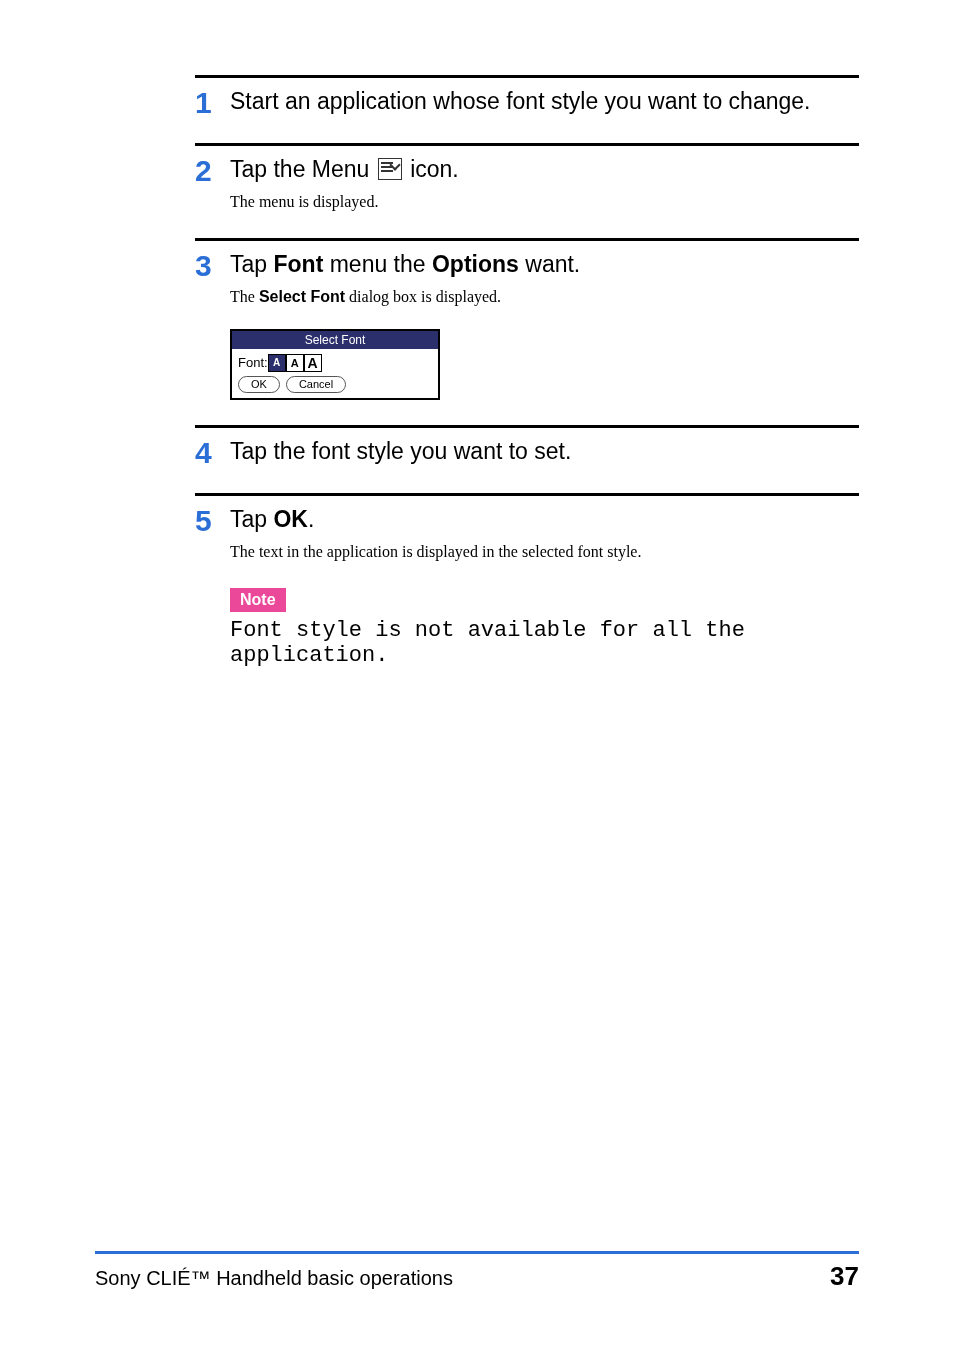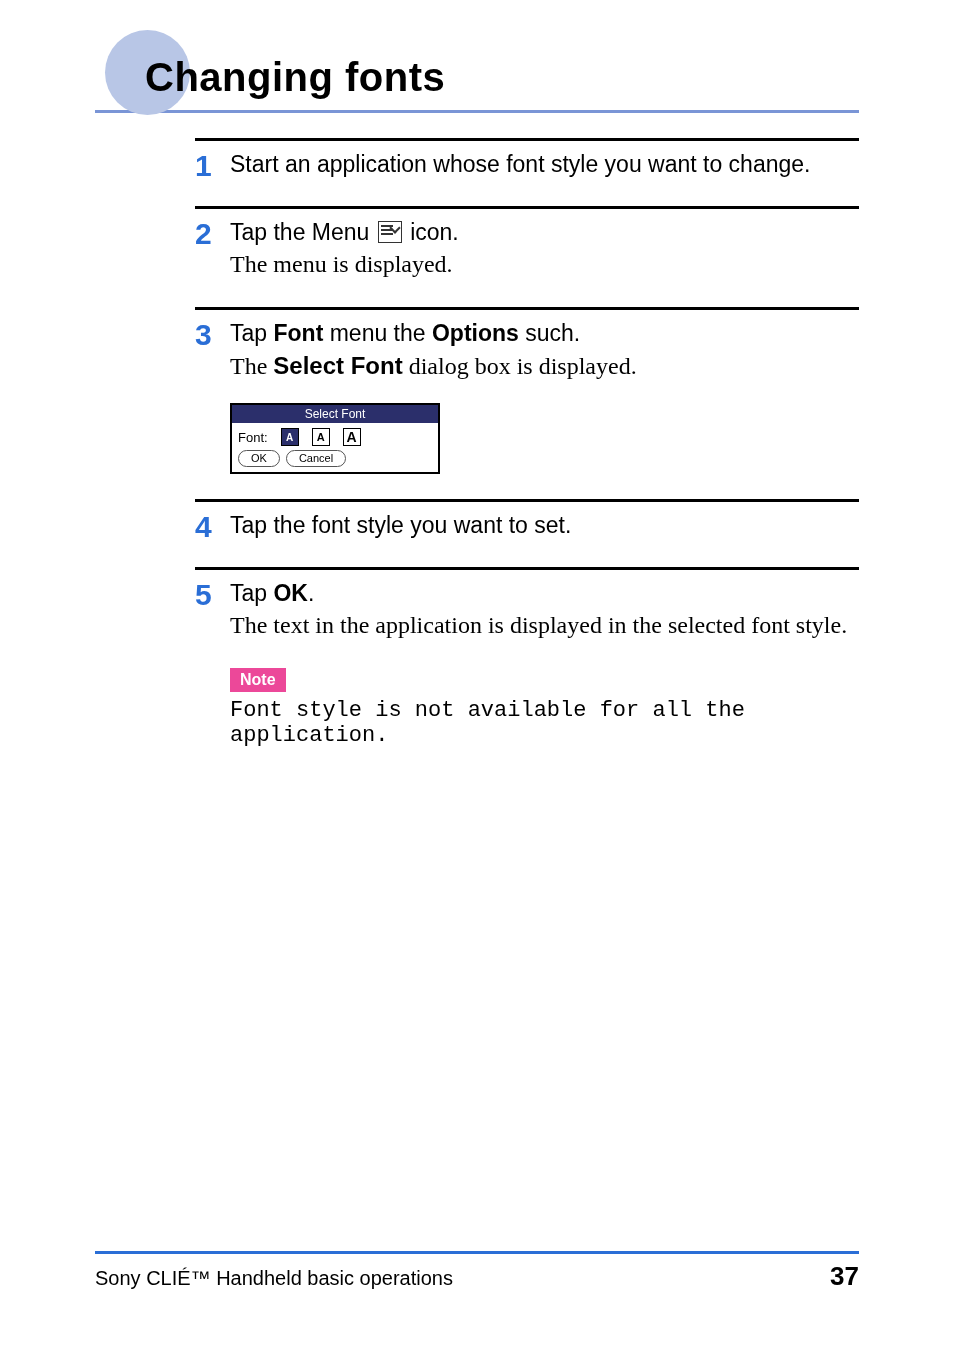--- a/index.html
+++ b/index.html
@@ -11,31 +11,31 @@
   .page-title { position: relative; font-family: Arial, Helvetica, sans-serif; font-weight: 900; font-size: 40px; letter-spacing: 0.5px; padding-left: 50px; padding-top: 5px; }
   .title-rule { height: 3px; background: #7a95d6; margin-top: 10px; }
 
   .intro { font-size: 23px; line-height: 1.4; margin: 35px 0 35px 100px; width: 650px; font-family: "Times New Roman", serif; }
 
   .step-rule { height: 3px; background: #000; margin-left: 100px; margin-top: 25px; }
   .step { display: flex; margin-left: 100px; margin-top: 8px; }
   .step-num { width: 35px; flex: 0 0 35px; color: #2a6ed6; font-family: Arial, Helvetica, sans-serif; font-weight: 900; font-size: 30px; line-height: 1; padding-top: 2px; }
   .step-body { flex: 1; }
   .step-head { font-family: Arial, Helvetica, sans-serif; font-size: 23px; line-height: 1.35; }
-  .step-sub { font-family: "Times New Roman", serif; font-size: 24px; line-height: 1.4; }
+  .step-sub { font-family: "Times New Roman", serif; font-size: 16px; margin-top: 6px; line-height: 1.4; }
   .arialbold { font-family: Liberation Sans, sans-serif; font-weight: 900; }
 
   .menu-icon { display: inline-block; vertical-align: -3px; width: 24px; height: 22px; border: 1px solid #333; position: relative; margin: 0 2px; background: #fff; }
   .menu-icon::before { content: ""; position: absolute; left: 2px; top: 3px; width: 12px; height: 2px; background: #333; box-shadow: 0 4px 0 #333, 0 8px 0 #333; }
   .menu-icon::after { content: ""; position: absolute; right: 2px; top: 2px; width: 6px; height: 6px; border-right: 2px solid #333; border-bottom: 2px solid #333; transform: rotate(45deg); }
 
   .dialog-wrap { margin: 20px 0 0 0; }
   .dialog { width: 210px; border: 2px solid #000; font-family: Arial, Helvetica, sans-serif; }
   .dialog-title { background: #2b2f6b; color: #fff; text-align: center; font-size: 12px; padding: 2px 0; }
-  .dialog-body { padding: 5px 6px 2px 6px; display: flex; align-items: center; gap: 13px; font-size: 13px; }
+  .dialog-body { padding: 5px 6px 2px 6px; display: flex; align-items: center; gap: 0; font-size: 13px; }
   .dialog-label { color: #000; }
   .font-choice { width: 18px; height: 18px; border: 1px solid #000; display: inline-flex; align-items: center; justify-content: center; font-family: Arial, sans-serif; font-weight: bold; }
   .fc-sel { background: #2b2f6b; color: #fff; font-size: 10px; }
   .fc2 { font-size: 11px; }
   .fc3 { font-size: 14px; font-weight: 900; }
   .dialog-btns { display: flex; gap: 6px; padding: 2px 6px 5px 6px; }
   .pbtn { border: 1px solid #555; border-radius: 9px; font-size: 11px; padding: 0 12px; background: #fff; line-height: 15px; }
 
   .note-box { display: inline-block; background: #ec4899; color: #fff; font-family: Arial, Helvetica, sans-serif; font-weight: bold; font-size: 16px; padding: 3px 10px; margin-top: 25px; }
   .note-text { font-family: Liberation Mono, monospace; font-size: 22px; margin-top: 6px; }
@@ -43,25 +43,20 @@
   .footer-rule { position: absolute; left: 95px; right: 95px; bottom: 98px; height: 3px; background: #2a6ed6; }
   .footer { position: absolute; left: 95px; right: 95px; bottom: 60px; display: flex; justify-content: space-between; align-items: baseline; }
   .footer-left { font-family: Arial, Helvetica, sans-serif; font-size: 20px; text-align: right; }
   .footer-right { font-family: Arial, Helvetica, sans-serif; font-weight: 900; font-size: 26px; margin-left: 13px; }
 </style>
 </head>
 <body>
 
 <div class="page">
 
-  <div class="title-wrap">
-    <div class="bullet-circle"></div>
-    <h1 class="page-title">Changing fonts</h1>
-    <div class="title-rule"></div>
-  </div>
 
 
   <div class="step-rule"></div>
   <div class="step">
     <div class="step-num">1</div>
     <div class="step-body">
       <div class="step-head">Start an application whose font style you want to change.</div>
     </div>
   </div>
 
@@ -74,21 +69,21 @@
       </div>
       <div class="step-sub">The menu is displayed.</div>
     </div>
   </div>
 
   <div class="step-rule"></div>
   <div class="step">
     <div class="step-num">3</div>
     <div class="step-body">
       <div class="step-head">
-        <span>Tap </span><span class="arialbold">Font</span><span> menu the </span><span class="arialbold">Options</span><span> such.</span>
+        <span>Tap </span><span class="arialbold">Font</span><span> menu the </span><span class="arialbold">Options</span><span> want.</span>
       </div>
       <div class="step-sub">
         <span>The </span><span class="arialbold">Select Font</span><span> dialog box is displayed.</span>
       </div>
 
       <div class="dialog-wrap">
         <div class="dialog">
           <div class="dialog-title">Select Font</div>
           <div class="dialog-body">
             <span class="dialog-label">Font:</span>

